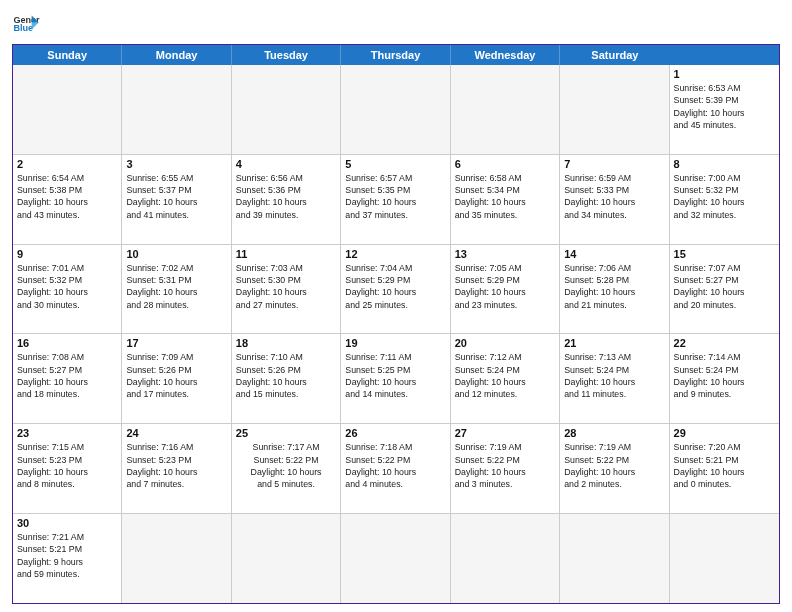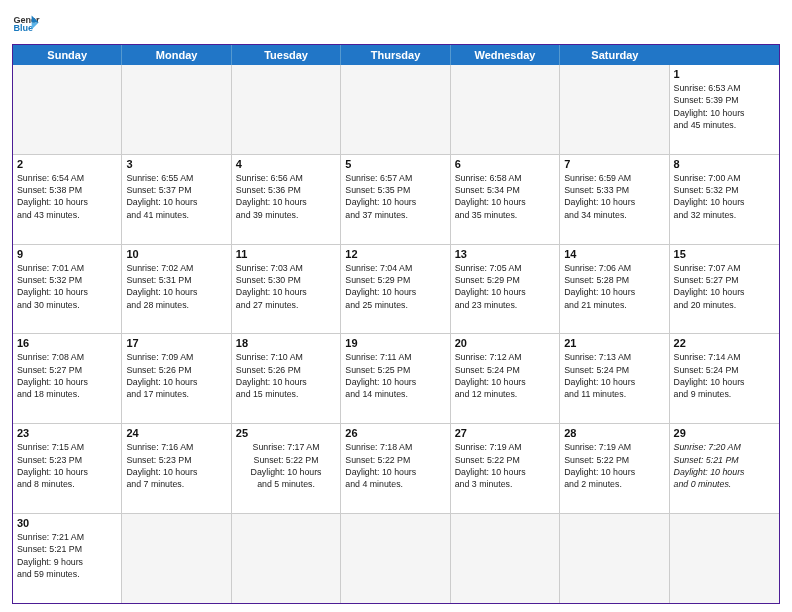--- a/index.html
+++ b/index.html
@@ -337,21 +337,21 @@
           </div>
           <div class="cal-cell">
             <div class="day-num">28</div>
             <div class="day-info" style="white-space: pre-line;">Sunrise: 7:19 AM
 Sunset: 5:22 PM
 Daylight: 10 hours
 and 2 minutes.</div>
           </div>
           <div class="cal-cell">
             <div class="day-num">29</div>
-            <div class="day-info" style="white-space: pre-line; font-style: italic;">Sunrise: 7:20 AM
+            <div class="day-info" style="white-space: pre-line;">Sunrise: 7:20 AM
 Sunset: 5:21 PM
 Daylight: 10 hours
 and 0 minutes.</div>
           </div>
         </div>
         <div class="cal-row">
           <div class="cal-cell">
             <div class="day-num">30</div>
             <div class="day-info" style="white-space: pre-line;">Sunrise: 7:21 AM
 Sunset: 5:21 PM

